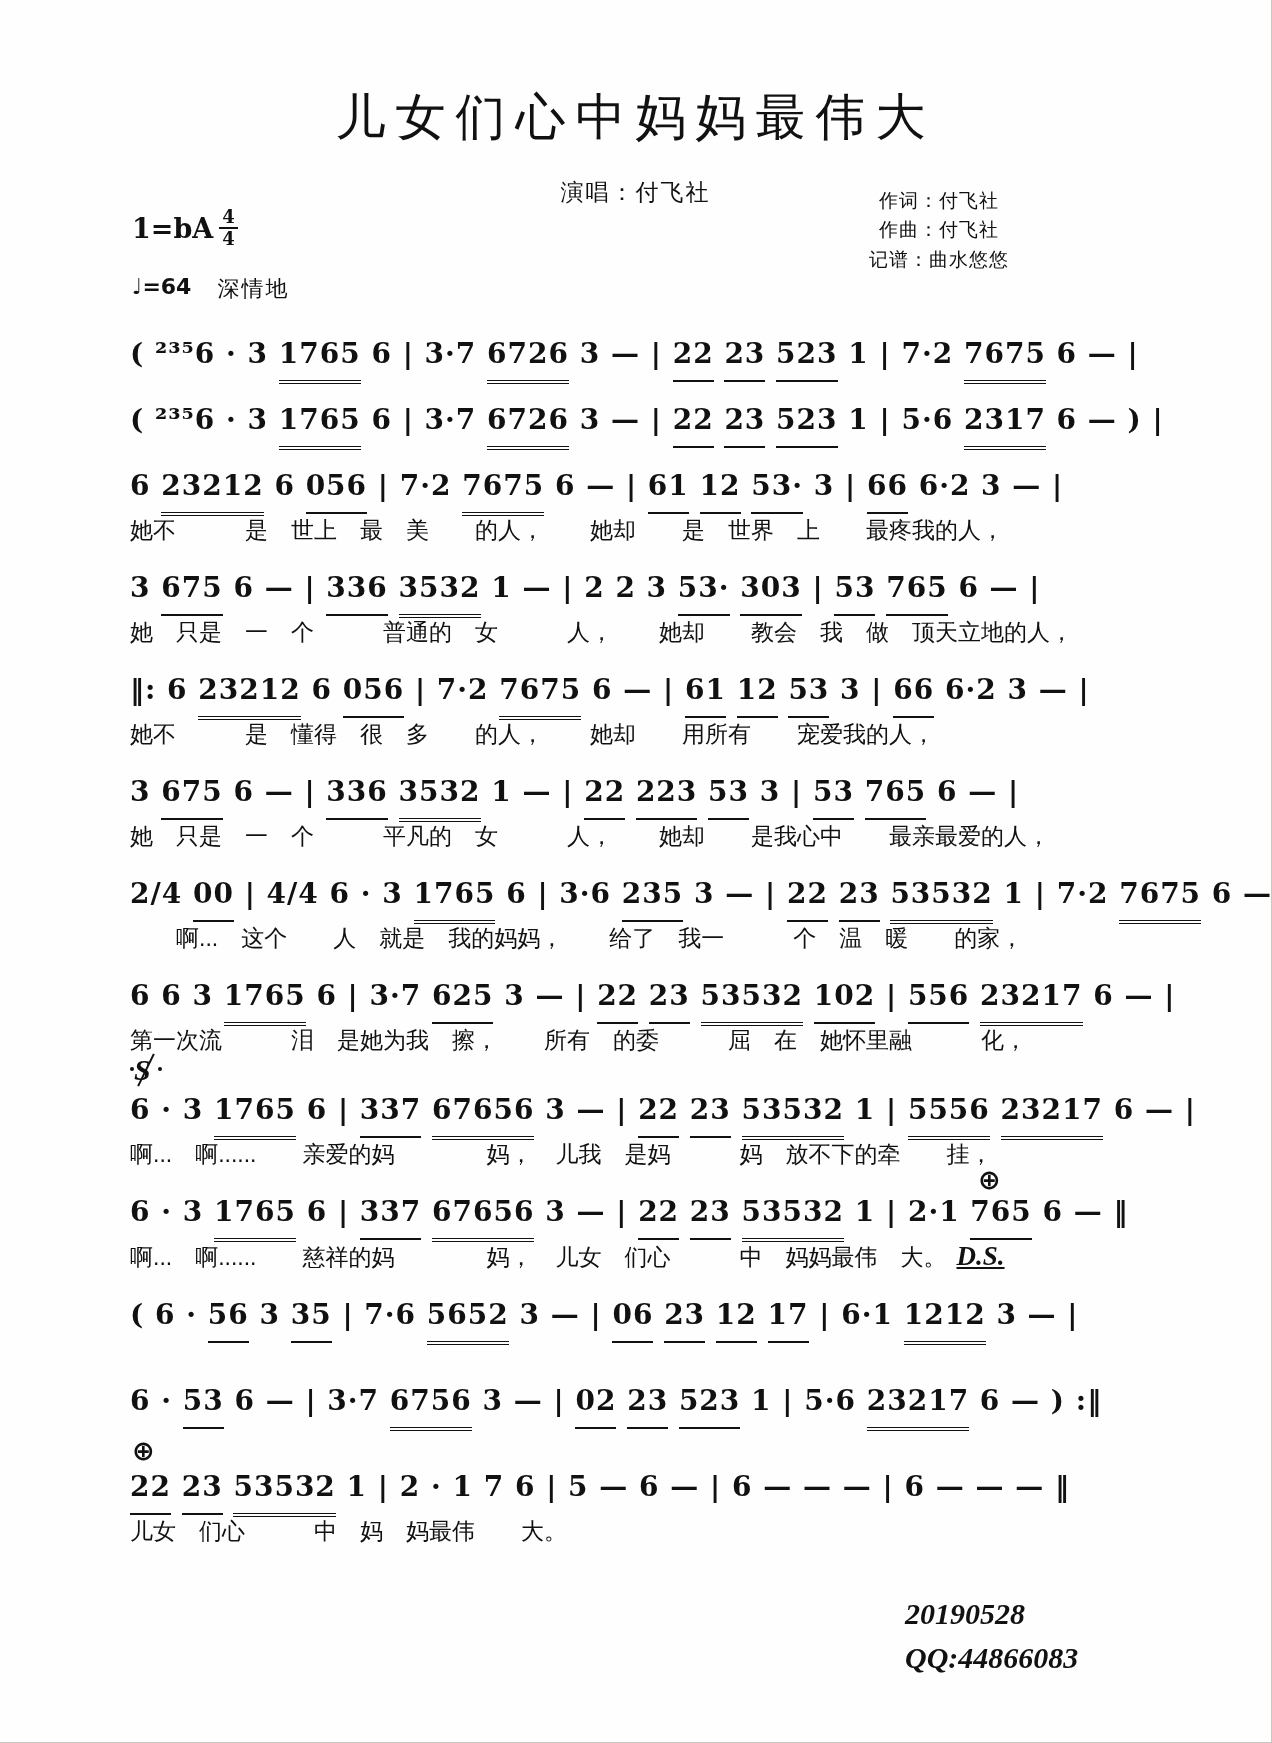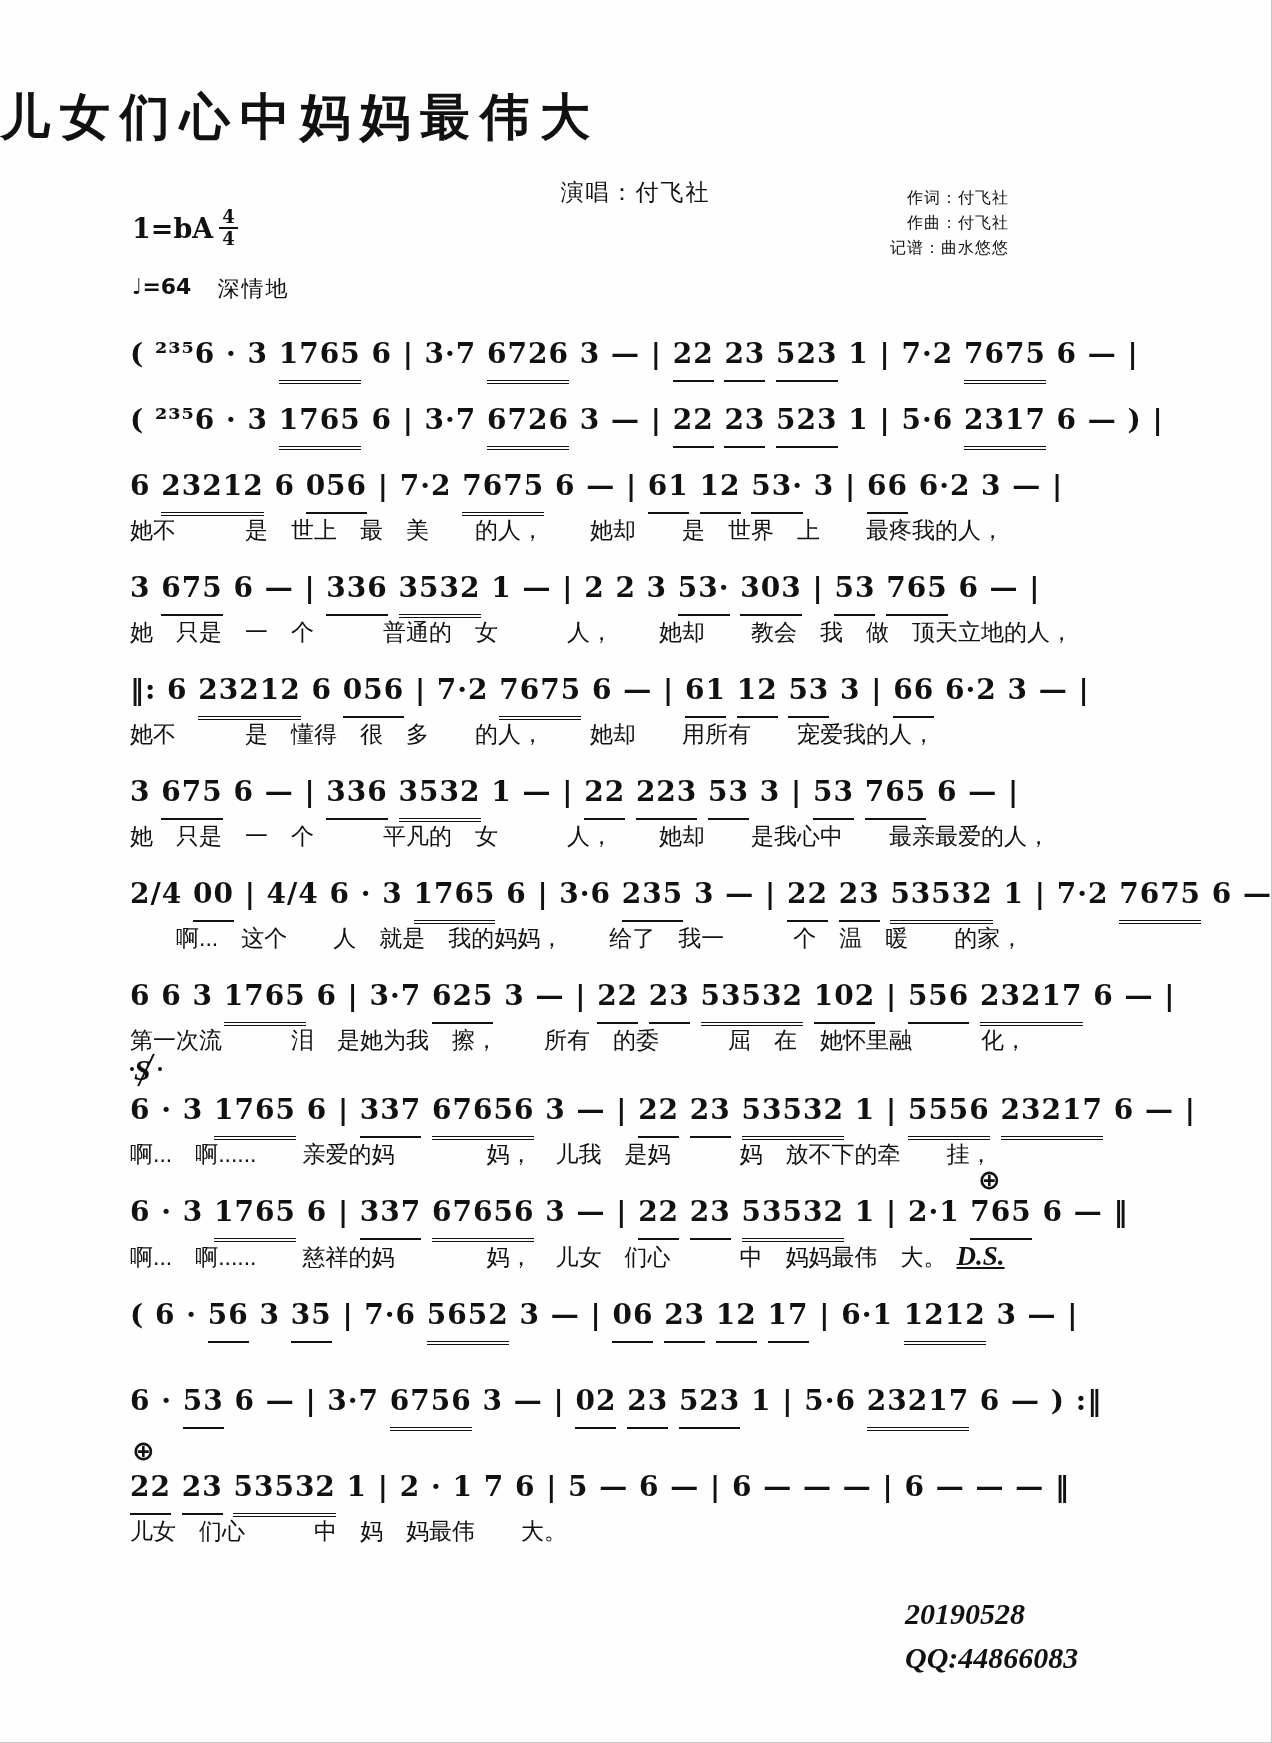--- a/index.html
+++ b/index.html
@@ -9,23 +9,23 @@
     background:#fefefe;
     font-family:"Liberation Sans",sans-serif;
     color:#111;
     overflow:hidden;
     border-right:1px solid #c9c7c2;
     border-bottom:1px solid #c9c7c2;
     box-sizing:border-box;
   }
   .title{
     padding-top:84px;
-    text-align:left;
+    text-align:center;
     font-size:50px;
-    font-weight:700;
+    font-weight:400;
     letter-spacing:10px;
   }
   .singer{
     margin-top:26px;
     text-align:center;
     font-size:23px;
     letter-spacing:2px;
   }
   .meta-row{
     display:flex;
@@ -45,22 +45,22 @@
   .frac .num{border-bottom:2px solid #111;padding:0 3px 1px;}
   .frac .den{padding-top:1px;}
   .tempo-row{
     margin-top:26px;
     font-size:22px;
     display:flex;gap:26px;align-items:flex-start;
   }
   .tempo{font-family:"DejaVu Sans",sans-serif;font-weight:bold;}
   .expression{font-size:22px;letter-spacing:2px;}
   .credits{
-    text-align:right;
-    font-size:16px;
+    text-align:center;
+    font-size:19px;
     line-height:1.55;
     letter-spacing:1px;
   }
   .score{
     padding:30px 240px 0 130px;
   }
   .line{position:relative;margin-bottom:22px;}
   .line.nolyric{margin-bottom:26px;}
   .line.wide-gap{margin-bottom:46px;}
   .line.coda-start{margin-top:34px;}

